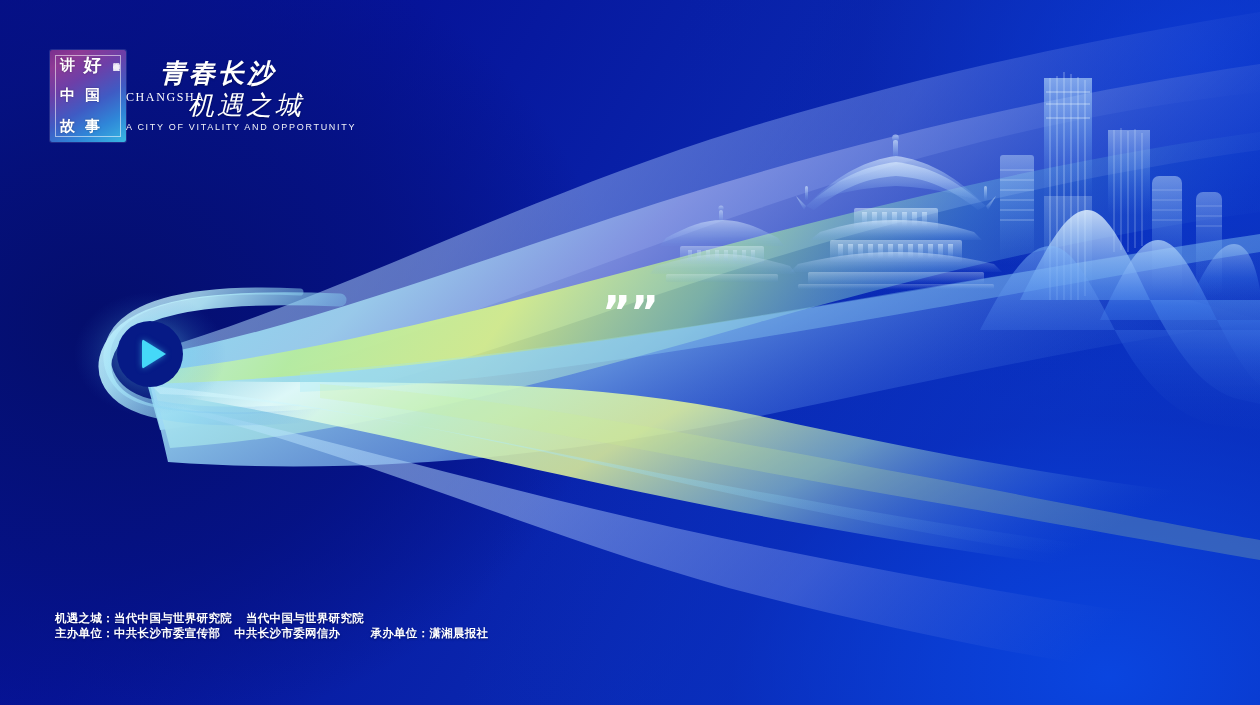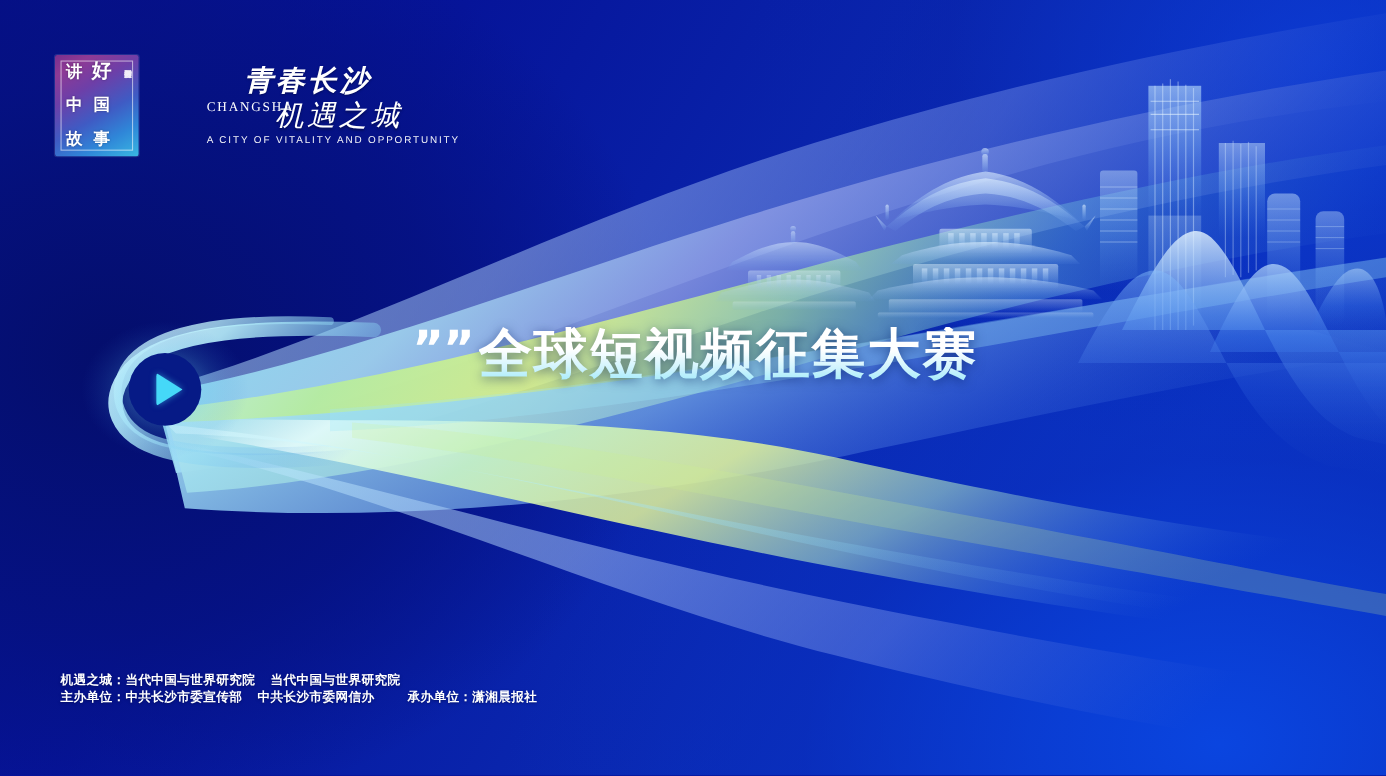--- a/index.html
+++ b/index.html
@@ -75,21 +75,20 @@
     font-size:7px; line-height:1.02;
     letter-spacing:0px;
     writing-mode:vertical-rl;
     text-orientation:upright;
     opacity:0.92;
     z-index:3;
   }
 
   .cs-brand {
     position:relative;
-    margin-left:62px;
     padding-top:4px;
     color:#fff;
     width:210px;
     height:92px;
   }
   .cs-cn1 {
     position:absolute; left:34px; top:6px;
     font-family:"DejaVu Serif", serif;
     font-weight:700; font-style:italic;
     font-size:26px; letter-spacing:3px;
@@ -542,21 +541,20 @@
   <div class="play-wrap">
     <div class="play-circle">
       <div class="play-tri"></div>
     </div>
   </div>
 
   <div class="headline">
     <div class="maintitle">
       <span class="mt-quote-l">”</span>
       <span class="mt-quote-r">”</span>
-      <span class="mt-cn">全球短视频征集大赛</span>
     </div>
   </div>
 
   <div class="credits">
     <div class="credit-line">
       <span>机遇之城：</span><span>当代中国与世界研究院</span><span class="credit-gap"></span><span>当代中国与世界研究院</span>
     </div>
     <div class="credit-line">
       <span>主办单位：</span><span>中共长沙市委宣传部</span><span class="credit-gap"></span><span>中共长沙市委网信办</span><span class="credit-gap-lg"></span><span>承办单位：</span><span>潇湘晨报社</span>
     </div>

